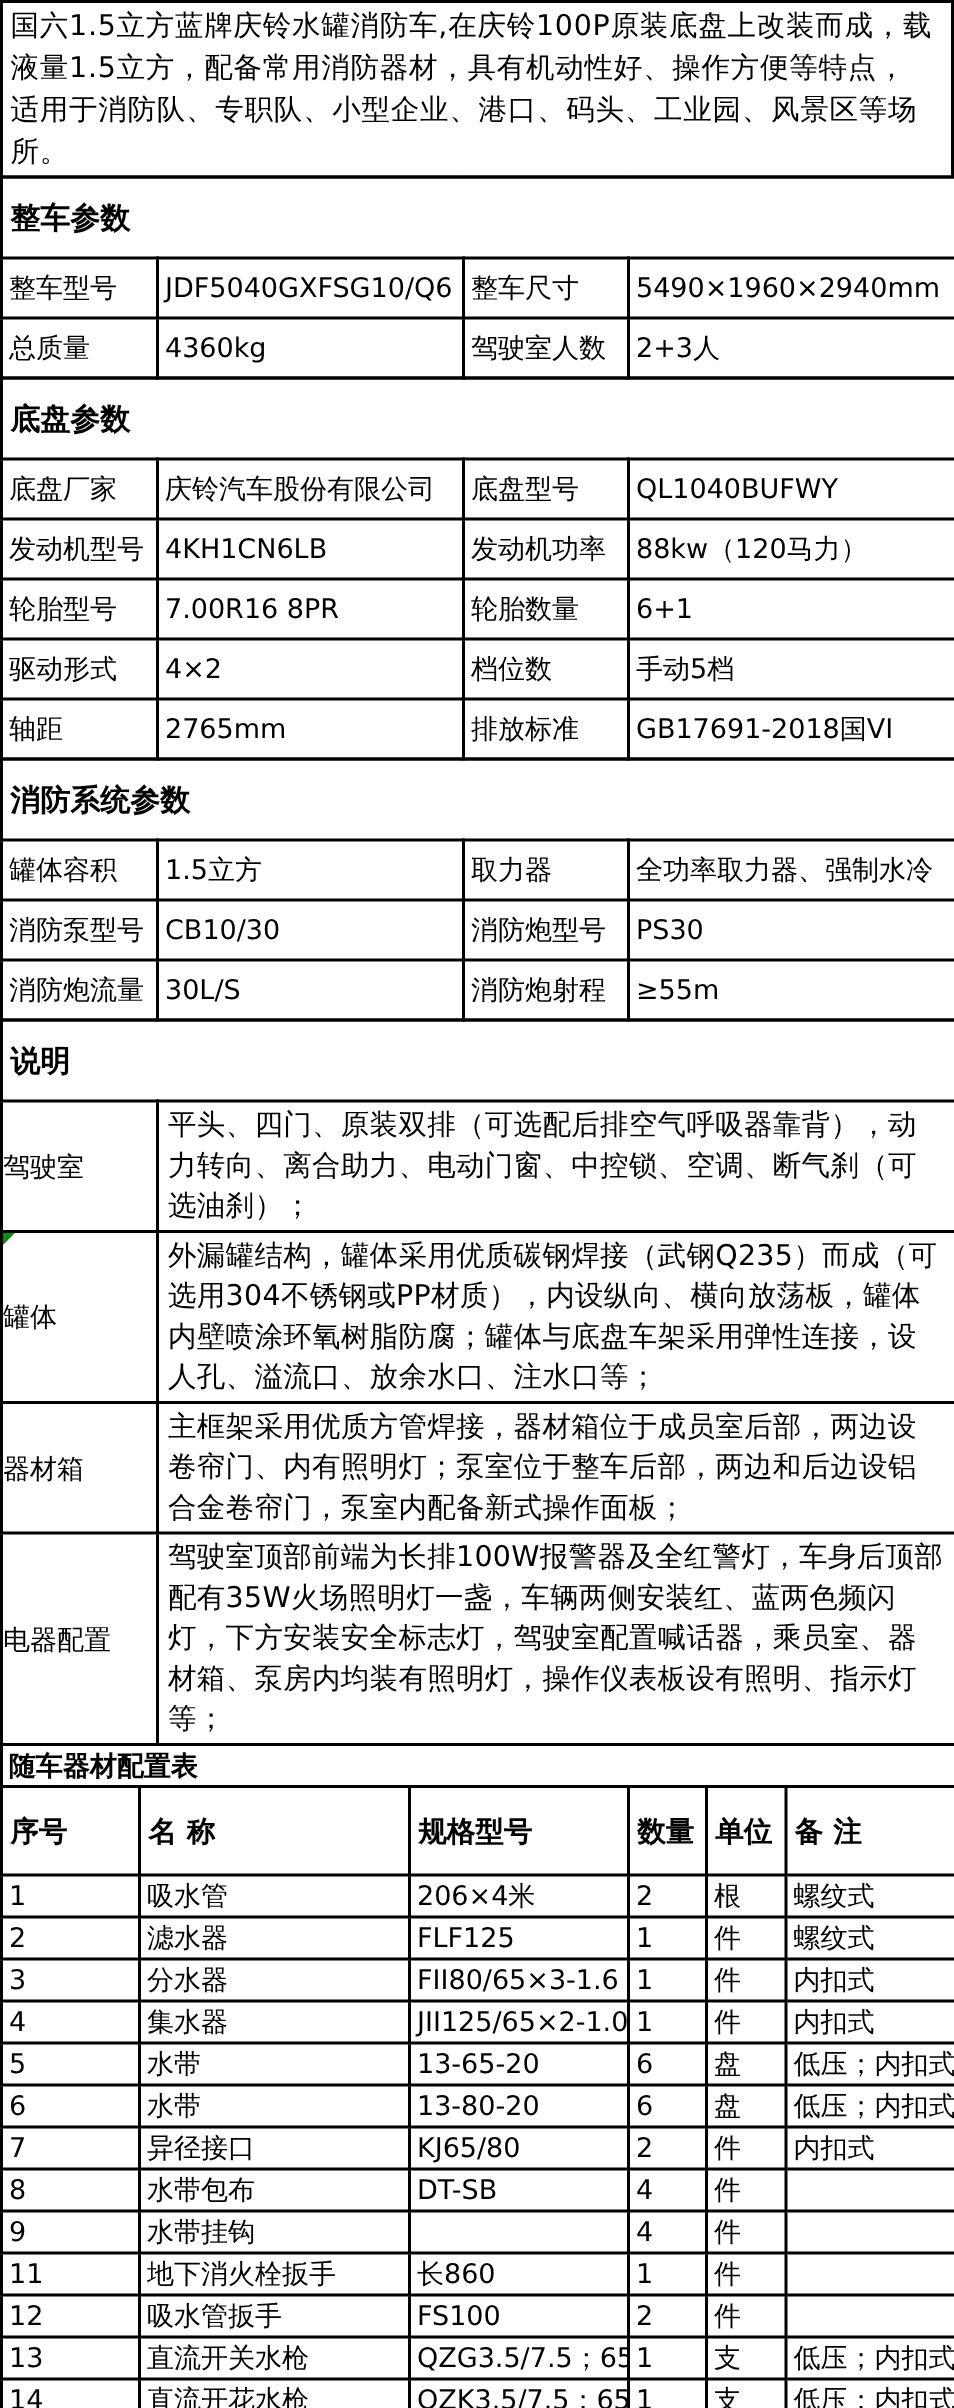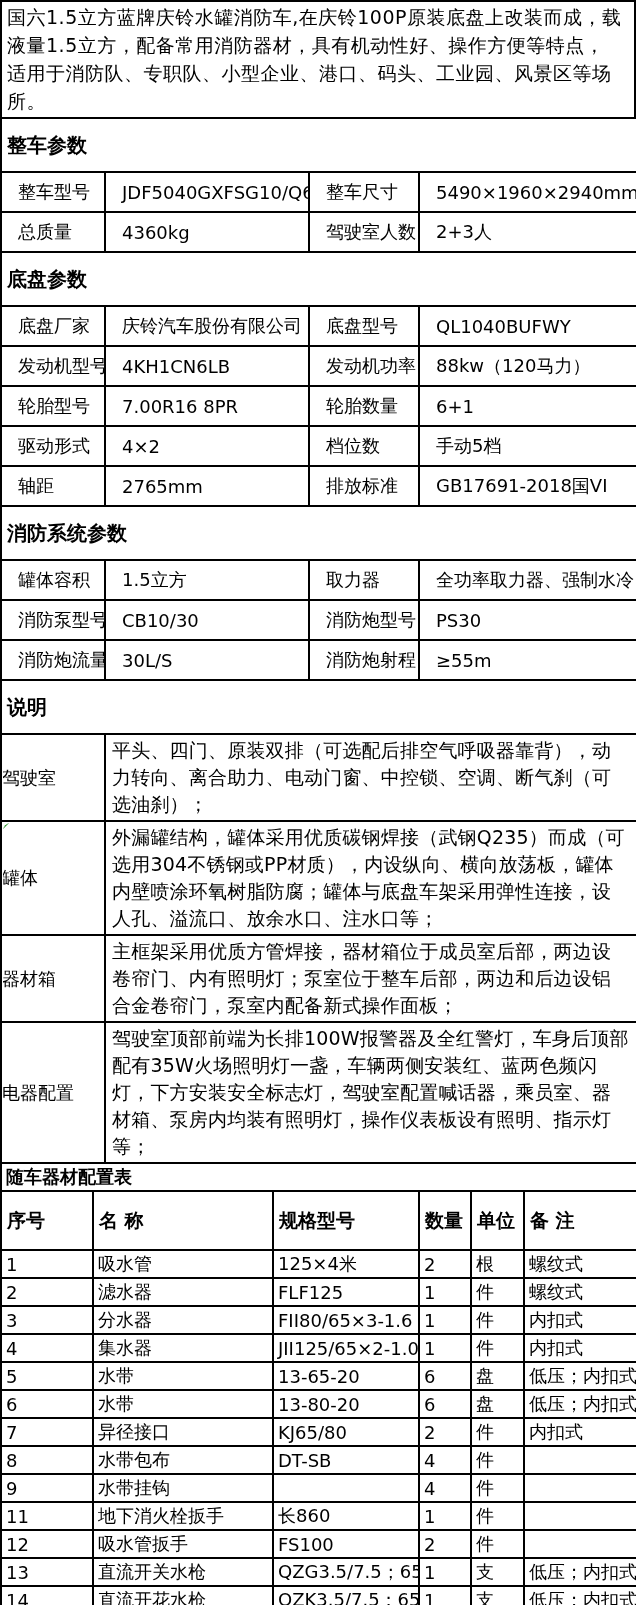--- a/index.html
+++ b/index.html
@@ -32,25 +32,25 @@
     font-weight:bold;
     font-size:20px;
     height:28px;
     padding:12px 5px;
     white-space:nowrap;
   }
   
   .ptable td.cell{
     height:34px;
     font-size:18px;
-    padding:2px 16px;
+    padding:2px 4px;
     white-space:nowrap;
   }
   
-  .ntable td{position:relative;border-radius:10px;}
+  .ntable td{position:relative;}
   .ntable td.lbl{
     font-size:18px;
     padding:2px 0;
     white-space:nowrap;
   }
   .ntable td.txt{
     font-size:19px;
     line-height:27px;
     padding:2px 6px;
     white-space:normal;
@@ -245,21 +245,21 @@
           <th>规格型号</th>
           <th>数量</th>
           <th>单位</th>
           <th>备 注</th>
         </tr>
       </tbody>
     <tbody>
         <tr>
           <td>1</td>
           <td>吸水管</td>
-          <td>125×4米</td>
+          <td>206×4米</td>
           <td>2</td>
           <td>根</td>
           <td>螺纹式</td>
         </tr>
         <tr>
           <td>2</td>
           <td>滤水器</td>
           <td>FLF125</td>
           <td>1</td>
           <td>件</td>

